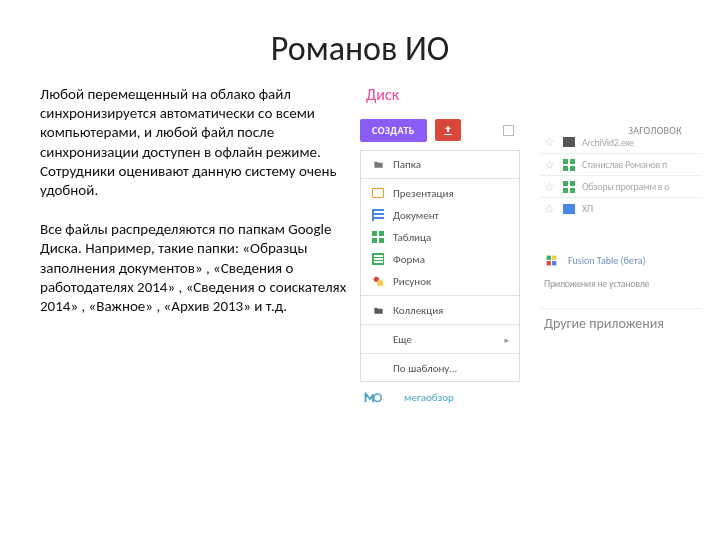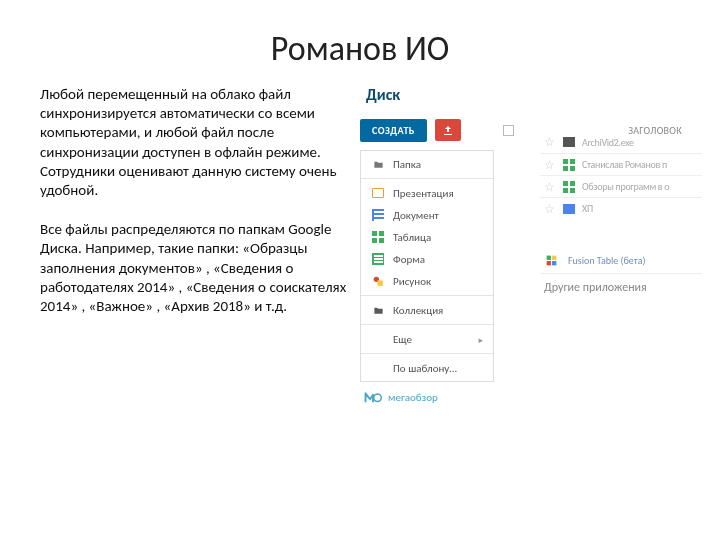--- a/index.html
+++ b/index.html
@@ -30,34 +30,33 @@
     color: #111;
   }
   .right-col {
     flex: 1;
     font-size: 11px;
     color: #777;
     position: relative;
   }
   .drive-header {
     font-size: 16px;
-    color: #0c4a6e;
+    color: #ec4899;
     margin-left: 6px;
     margin-bottom: 12px;
-    font-weight: bold;
   }
   .toolbar-row {
     display: flex;
     align-items: center;
     gap: 8px;
     height: 28px;
     margin-bottom: 6px;
   }
   .btn-create {
-    background: #0369a1;
+    background: #8b5cf6;
     color: #fff;
     font-size: 10px;
     font-weight: bold;
     padding: 5px 12px;
     border-radius: 2px;
     letter-spacing: 0.5px;
   }
   .btn-upload {
     background: #d9483b;
     width: 26px; height: 22px;
@@ -74,21 +73,21 @@
     margin-left: auto;
     margin-right: 20px;
     font-size: 10px;
     color: #888;
     letter-spacing: 0.3px;
     text-transform: uppercase;
   }
   .panel {
     border: 1px solid #ddd;
     background: #fff;
-    width: 134px;
+    width: 160px;
   }
   .panel-body { padding: 2px 0; }
   .menu-item {
     display: flex;
     align-items: center;
     gap: 8px;
     padding: 4px 10px;
     font-size: 11px;
     color: #555;
     cursor: pointer;
@@ -138,28 +137,28 @@
   }
   .side-link-label {
     color: #999;
     font-size: 10px;
     padding: 2px 4px;
     margin-top: 4px;
   }
   .other-apps {
     border-top: 1px solid #eee;
     padding: 6px 4px;
-    font-size: 12px;
+    font-size: 14px;
     color: #888;
-    margin-top: 2px;
+    margin-top: 16px;
   }
   .mega-row {
     display: flex;
     align-items: flex-end;
-    gap: 6px;
+    gap: 22px;
     margin-top: 8px;
     margin-left: 4px;
   }
   .mega-logo {
     width: 18px; height: 14px;
     display: inline-flex; align-items: center; justify-content: center;
   }
   .mega-text { color: #4aa6c4; font-size: 11px; }
   
   .blue { background: #4a86e8; }
@@ -185,21 +184,21 @@
   .draw-ic svg { width:13px; height:13px; }
 </style>
 </head>
 <body>
 
 <h1 class="slide-title">Романов ИО</h1>
 
 <div class="content">
   <div class="left-col">
     <p class="paragraph">Любой перемещенный на облако файл синхронизируется автоматически со всеми компьютерами, и любой файл после синхронизации доступен в офлайн режиме. Сотрудники оценивают данную систему очень удобной.</p>
-    <p class="paragraph">Все файлы распределяются по папкам Google Диска. Например, такие папки: «Образцы заполнения документов» , «Сведения о работодателях 2014» , «Сведения о соискателях 2014» , «Важное» , «Архив 2018» и т.д.</p>
+    <p class="paragraph">Все файлы распределяются по папкам Google Диска. Например, такие папки: «Образцы заполнения документов» , «Сведения о работодателях 2014» , «Сведения о соискателях 2014» , «Важное» , «Архив 2013» и т.д.</p>
   </div>
 
   <div class="right-col">
     <div class="drive-header">Диск</div>
 
     <div class="toolbar-row">
       <div class="btn-create">СОЗДАТЬ</div>
       <div class="btn-upload">
         <svg viewBox="0 0 24 24">
             <path d="M12 4l-6 6h4v6h4v-6h4z M4 20h16v2H4z"></path>
@@ -343,17 +342,18 @@
         <span class="file-ic">
           <svg width="13" height="13" viewBox="0 0 24 24">
               <rect x="3" y="3" width="8" height="8" fill="#3fae5e"></rect>
               <rect x="13" y="3" width="8" height="8" fill="#f7c945"></rect>
               <rect x="3" y="13" width="8" height="8" fill="#d9483b"></rect>
               <rect x="13" y="13" width="8" height="8" fill="#4a86e8"></rect>
             </svg>
         </span>
         <span class="side-link">Fusion Table (бета)</span>
       </div>
+      <div class="side-link-label blurtext">Приложения не установле</div>
       <div class="other-apps">Другие приложения</div>
     </div>
 
   </div>
 </div>
 
 </body></html>

